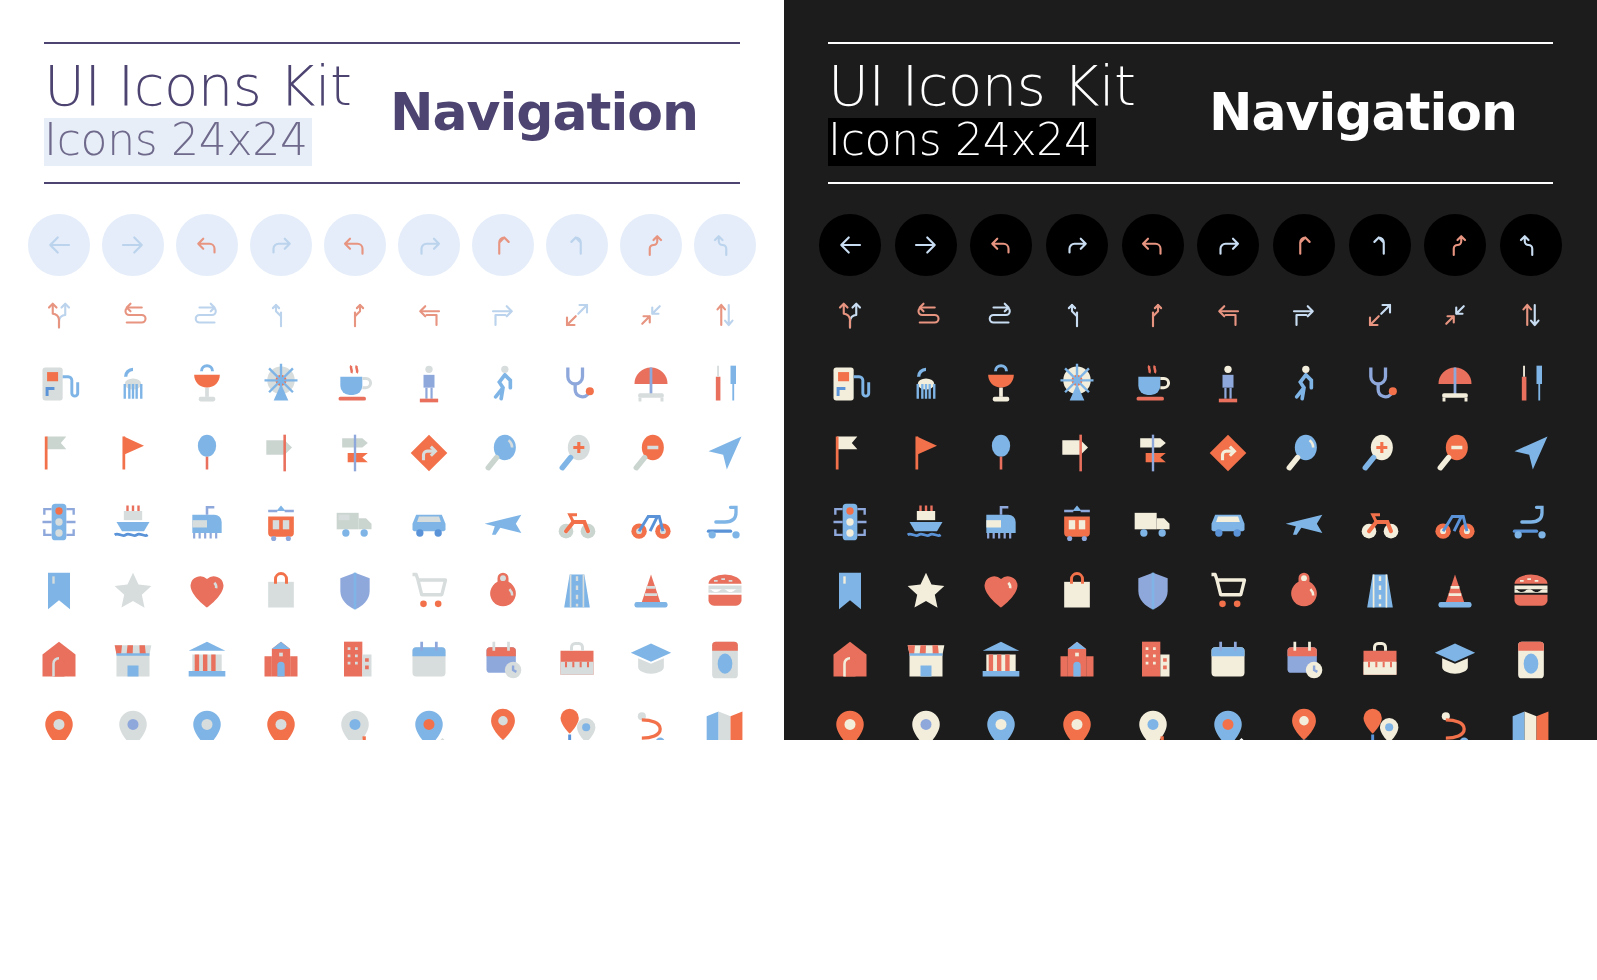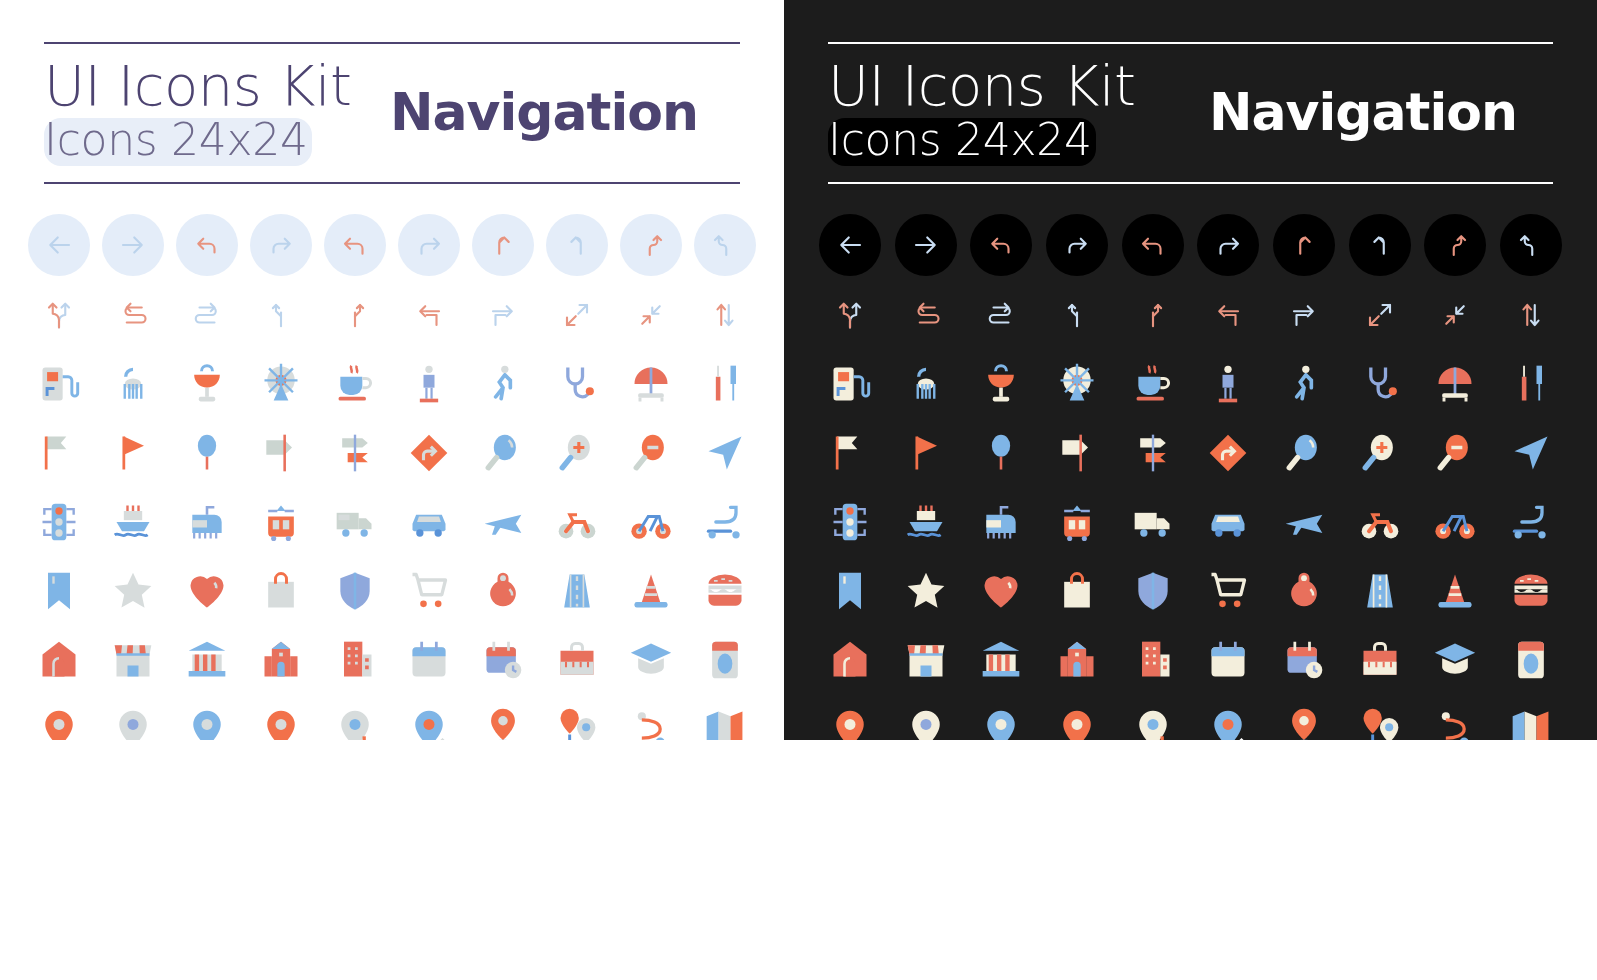--- a/index.html
+++ b/index.html
@@ -27,21 +27,20 @@
   }
   .titleblock { display: flex; flex-direction: column; line-height: 1; }
   .kit-title {
     font-size: 56px; font-weight: 300; letter-spacing: -0.5px;
     font-family: "DejaVu Sans", sans-serif;
   }
   .kit-sub {
     font-size: 44px; font-weight: 300; letter-spacing: -0.3px;
     margin-top: 4px; align-self: flex-start; padding: 0 4px 4px 0;
     font-family: "DejaVu Sans", sans-serif;
-    border-radius: 17px;
   }
   .panel-light .kit-title { color: #4d4471; }
   .panel-light .kit-sub   { color: #6f6a8c; background: #e8eef8; }
   .panel-dark  .kit-title { color: #ffffff; }
   .panel-dark  .kit-sub   { color: #ffffff; background: #000000; }
 
   .cat-title {
     font-size: 52px; font-weight: 700; letter-spacing: -1px;
     font-family: "DejaVu Sans", sans-serif;
   }

